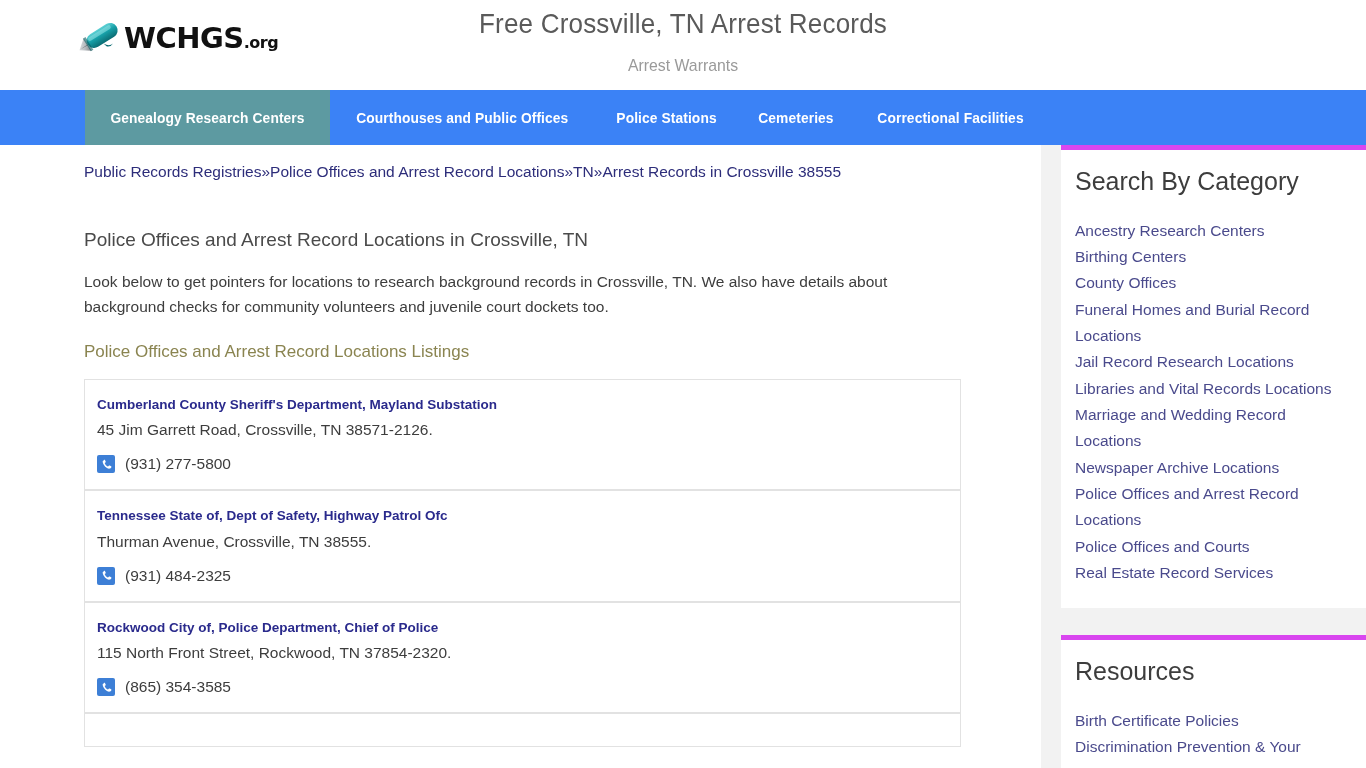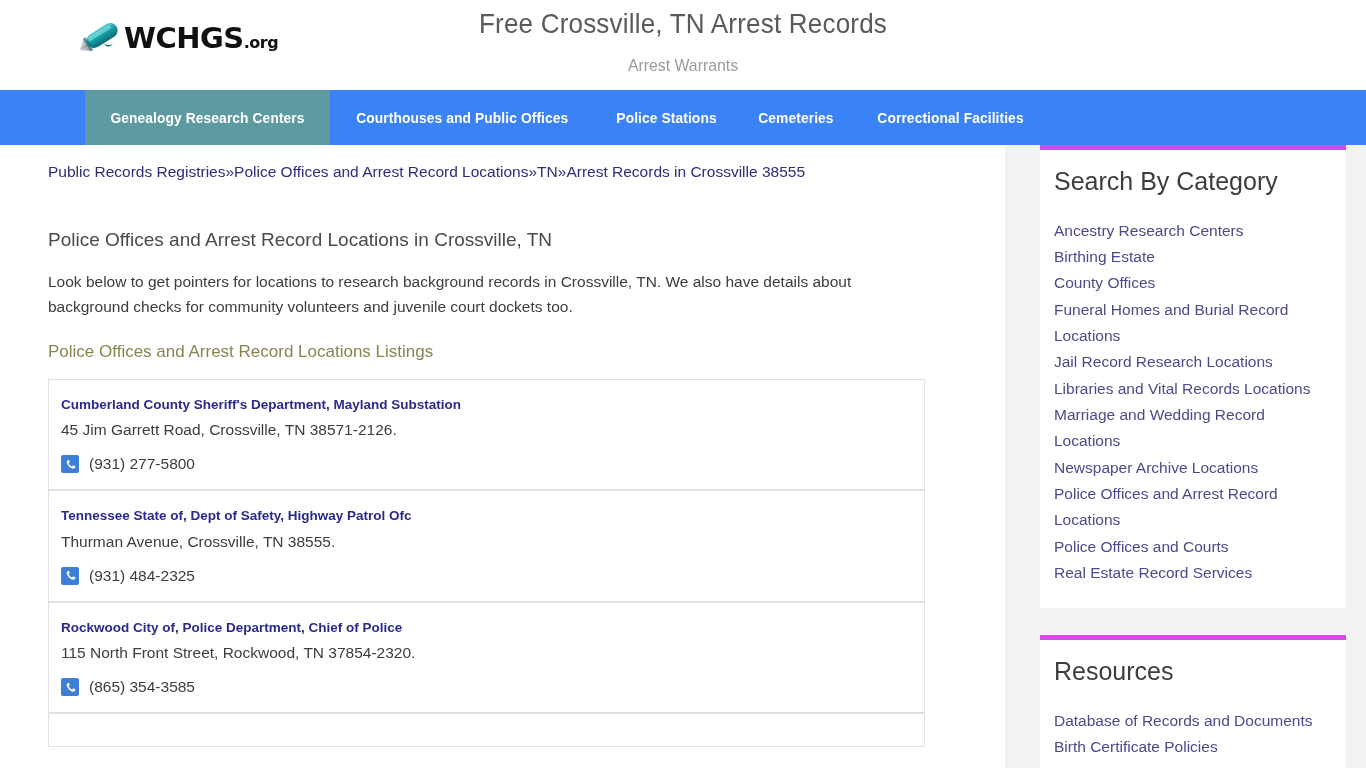--- a/index.html
+++ b/index.html
@@ -91,20 +91,21 @@
   }
   .nav-item span { transform: scaleX(0.92); display: inline-block; }
   .nav-item.active { background: #5d9aa1; }
 
   
   .page {
     display: flex;
     align-items: flex-start;
     background: #ffffff;
     height: 623px;
+    padding-left: 36px;
   }
   .content {
     width: 1005px;
     padding: 0 0 0 48px;
     background: #ffffff;
     flex: 0 0 auto;
   }
   .gutter {
     flex: 1 1 auto;
     align-self: stretch;
@@ -329,35 +330,34 @@
 
   </div>
 
   <div class="gutter"></div>
 
   <div class="sidebar" id="sidebar">
       <div class="widget">
         <div class="widget-title">Search By Category</div>
         <div class="widget-links">
           <a>Ancestry Research Centers</a>
-          <a>Birthing Estate</a>
+          <a>Birthing Centers</a>
           <a>County Offices</a>
           <a>Funeral Homes and Burial Record Locations</a>
           <a>Jail Record Research Locations</a>
           <a>Libraries and Vital Records Locations</a>
           <a>Marriage and Wedding Record Locations</a>
           <a>Newspaper Archive Locations</a>
           <a>Police Offices and Arrest Record Locations</a>
           <a>Police Offices and Courts</a>
           <a>Real Estate Record Services</a>
         </div>
       </div>
       <div class="widget">
         <div class="widget-title">Resources</div>
         <div class="widget-links">
-          <a>Database of Records and Documents</a>
           <a>Birth Certificate Policies</a>
           <a>Discrimination Prevention &amp; Your</a>
         </div>
       </div>
     </div>
 
 </div>
 
 </body></html>

